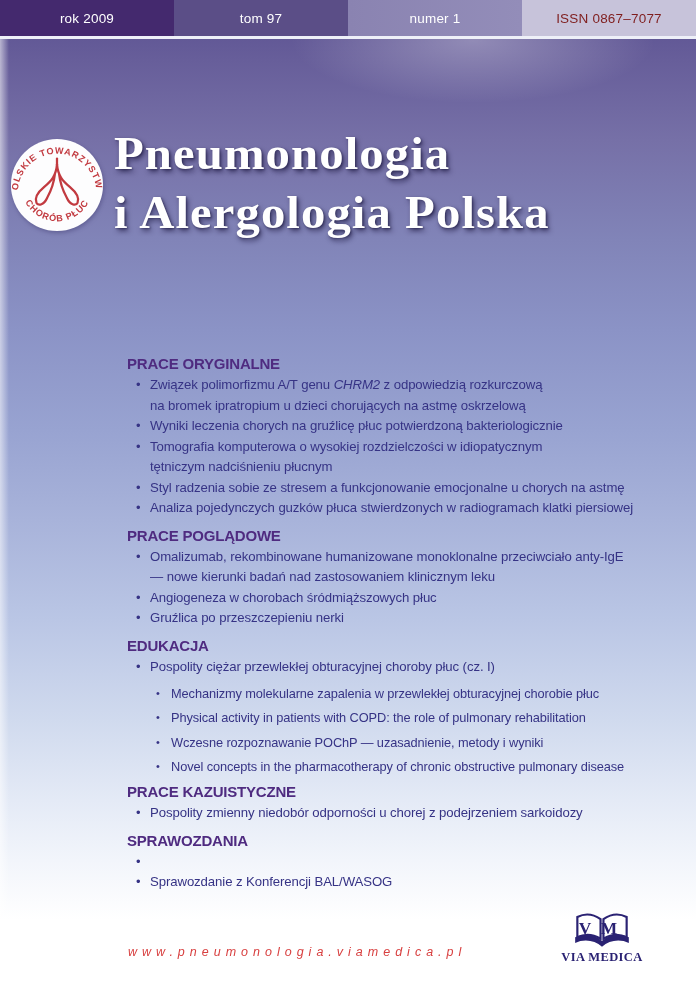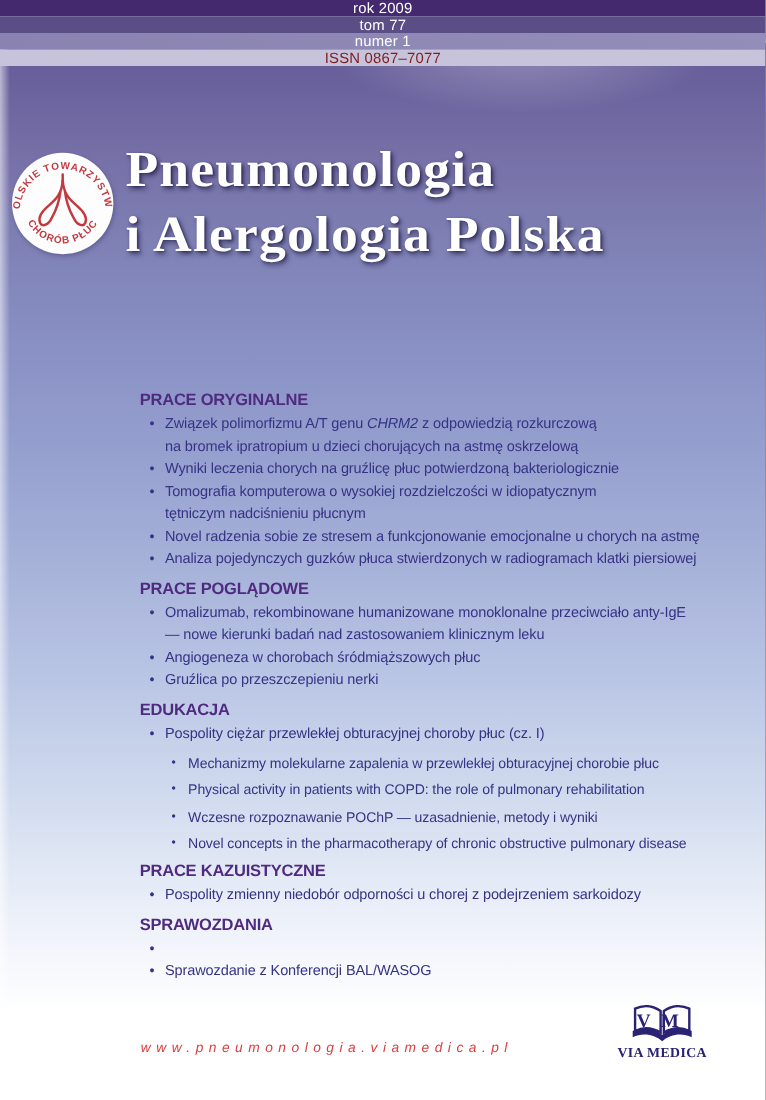--- a/index.html
+++ b/index.html
@@ -12,21 +12,21 @@
       #f2f5fb 86%, #ffffff 92%, #ffffff 100%);
   }
   
   .cover::before{content:'';position:absolute;inset:0;pointer-events:none;
     background:radial-gradient(ellipse 260px 90px at 68% 4%, rgba(255,255,255,.30), rgba(255,255,255,0) 70%);}
   .cover::after{content:'';position:absolute;left:0;top:0;bottom:0;width:9px;pointer-events:none;
     background:linear-gradient(90deg, rgba(255,255,255,.55), rgba(255,255,255,0));}
 
   
   .issue-bar{position:absolute;top:0;left:0;width:696px;height:36px;display:flex;gap:0;
-    background:#eef0f8;border-bottom:3px solid #eef0f8;z-index:3;flex-direction:column;}
+    background:#eef0f8;border-bottom:3px solid #eef0f8;z-index:3;}
   .issue-cell{flex:1 1 0;display:flex;align-items:center;justify-content:center;
     font-size:13.5px;color:#ffffff;letter-spacing:.2px;}
   .cell-1{background:#44296e;}
   .cell-2{background:#5b4e87;}
   .cell-3{background:linear-gradient(90deg,#8a83b1,#938db9);}
   .cell-4{background:#c7c3da;color:#7f1d1d;}
 
   
   .seal{position:absolute;left:8px;top:136px;width:98px;height:98px;z-index:2;
     filter:drop-shadow(1px 2px 2px rgba(40,35,90,.35));}
@@ -60,21 +60,21 @@
   .publisher-name{font-family:"Liberation Serif","DejaVu Serif",serif;font-weight:bold;
     font-size:12.5px;color:#2a2273;letter-spacing:.4px;margin-top:1px;white-space:nowrap;}
 </style>
 </head>
 <body>
 
 <div class="cover">
 
   <div class="issue-bar">
     <div class="issue-cell cell-1">rok 2009</div>
-    <div class="issue-cell cell-2">tom 77</div>
+    <div class="issue-cell cell-2">tom 97</div>
     <div class="issue-cell cell-3">numer 1</div>
     <div class="issue-cell cell-4">ISSN 0867–7077</div>
   </div>
 
   <svg class="seal" viewBox="0 0 100 100">
     <defs>
       <path id="arcTop" d="M 10,58 A 40,40 0 1 1 90,58" fill="none"></path>
       <path id="arcBot" d="M 15,62 A 37,37 0 0 0 85,62" fill="none"></path>
     </defs>
     <circle cx="50" cy="50" r="47" fill="#fdfdfe"></circle>
@@ -106,21 +106,21 @@
         <div class="toc-item">
           <span class="bullet">•</span>
           <span class="item-text"><span>Wyniki leczenia chorych na gruźlicę płuc potwierdzoną bakteriologicznie</span></span>
         </div>
         <div class="toc-item">
           <span class="bullet">•</span>
           <span class="item-text"><span>Tomografia komputerowa o wysokiej rozdzielczości w idiopatycznym</span><br><span>tętniczym nadciśnieniu płucnym</span></span>
         </div>
         <div class="toc-item">
           <span class="bullet">•</span>
-          <span class="item-text"><span>Novel radzenia sobie ze stresem a funkcjonowanie emocjonalne u chorych na astmę</span></span>
+          <span class="item-text"><span>Styl radzenia sobie ze stresem a funkcjonowanie emocjonalne u chorych na astmę</span></span>
         </div>
         <div class="toc-item">
           <span class="bullet">•</span>
           <span class="item-text"><span>Analiza pojedynczych guzków płuca stwierdzonych w radiogramach klatki piersiowej</span></span>
         </div>
       </div>
       <div class="toc-section">
         <div class="toc-heading">PRACE POGLĄDOWE</div>
         <div class="toc-item">
           <span class="bullet">•</span>

